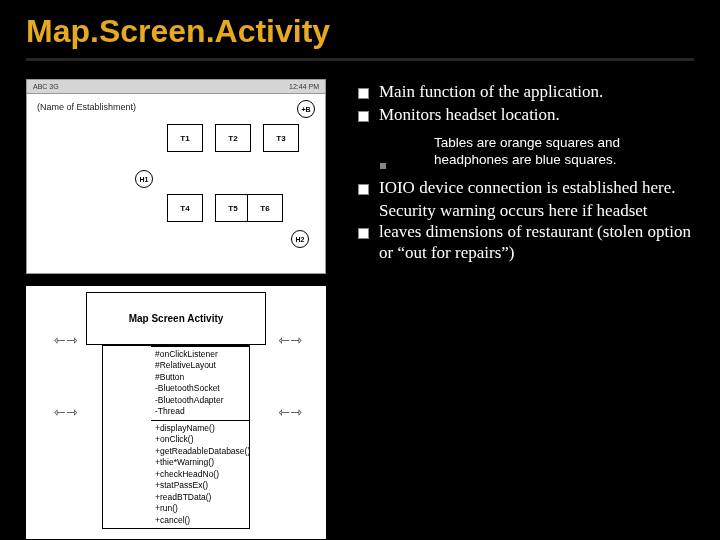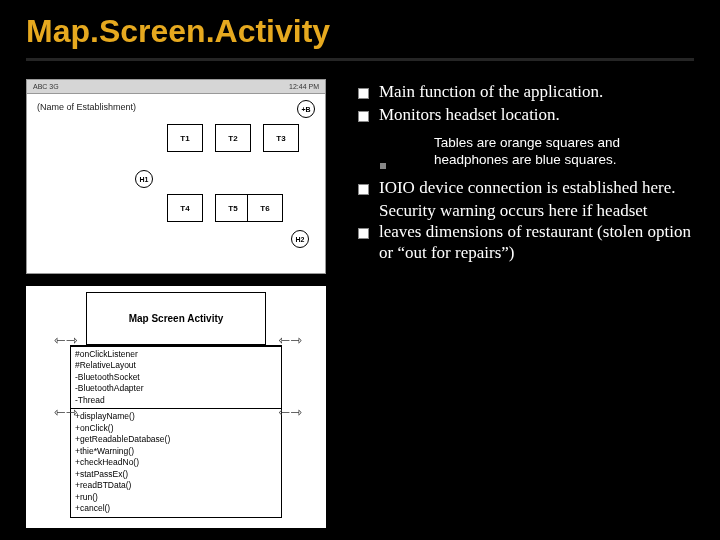--- a/index.html
+++ b/index.html
@@ -109,22 +109,23 @@
     font-size: 10px;
     font-weight: bold;
     text-align: center;
     border: 1px solid #000;
     padding: 20px 4px;
     margin: 0 50px 0 50px;
     background: #fff;
   }
   .uml-box {
     border: 1px solid #000;
-    margin: 0 34px;
-    background: #fff;
+    margin: 0 66px;
+    background: #fff;
+    padding-left: 48px;
   }
   .uml-section {
     border-top: 1px solid #000;
     padding: 2px 4px;
   }
   .uml-line {
     font-size: 8.5px;
     line-height: 1.35;
     color: #000;
     white-space: nowrap;
@@ -216,20 +217,21 @@
         <span class="uml-arrow" style="left:28px; top:46px;">⇽⇾</span>
         <span class="uml-arrow" style="right:24px; top:46px;">⇽⇾</span>
         <span class="uml-arrow" style="left:28px; top:118px;">⇽⇾</span>
         <span class="uml-arrow" style="right:24px; top:118px;">⇽⇾</span>
 
         <div class="uml-title">Map Screen Activity</div>
         <div class="uml-box">
           <div class="uml-section">
             <div class="uml-line">#onClickListener</div>
             <div class="uml-line">#RelativeLayout</div>
+            <div class="uml-line">#Button</div>
             <div class="uml-line">-BluetoothSocket</div>
             <div class="uml-line">-BluetoothAdapter</div>
             <div class="uml-line">-Thread</div>
           </div>
           <div class="uml-section">
             <div class="uml-line">+displayName()</div>
             <div class="uml-line">+onClick()</div>
             <div class="uml-line">+getReadableDatabase()</div>
             <div class="uml-line">+thie*Warning()</div>
             <div class="uml-line">+checkHeadNo()</div>

